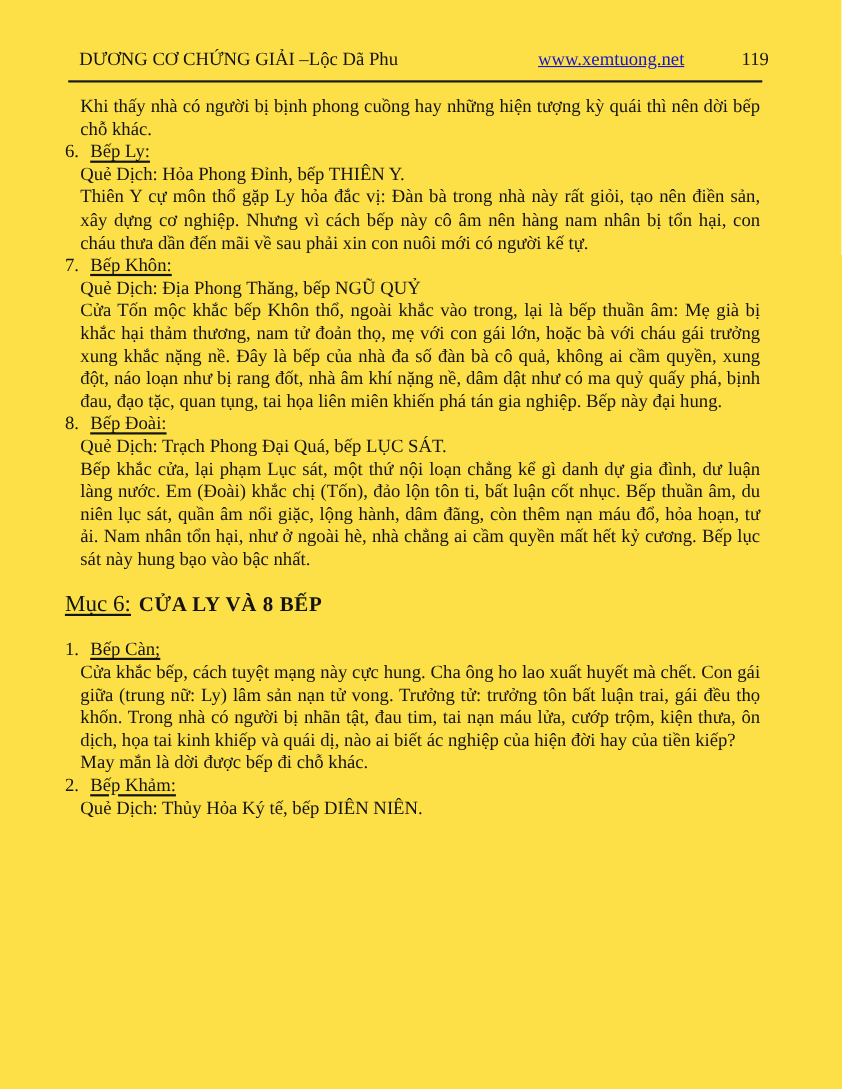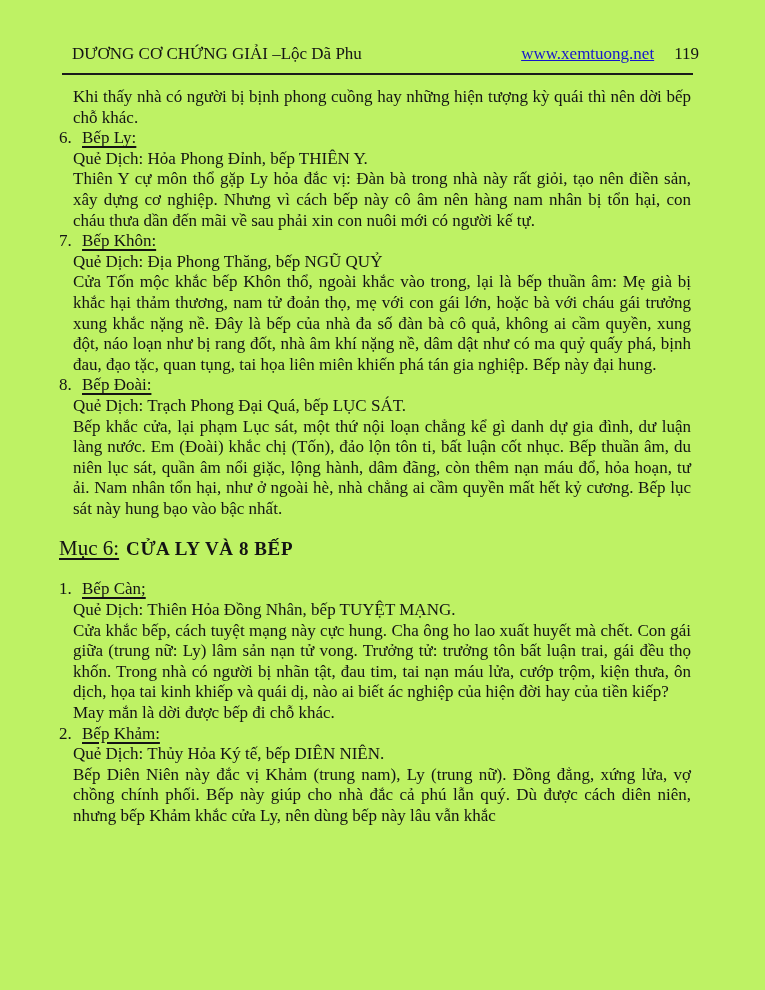--- a/index.html
+++ b/index.html
@@ -1,31 +1,31 @@
 <!DOCTYPE html>
 <html><head>
 <meta charset="utf-8">
 <style>
   html,body { margin:0; padding:0; background:#ffffff; }
   .page {
     position:relative;
     width:765px; height:990px;
-    background:#bef264;
+    background:#fde047;
     color:#141414;
     font-family:"Liberation Serif", serif;
     overflow:hidden;
     box-sizing:border-box;
   }
   .header {
     display:flex; justify-content:space-between; align-items:baseline;
     padding:44px 66px 0 72px;
     font-size:17px;
     white-space:nowrap;
   }
-  .header-right { display:flex; align-items:baseline; gap:20px; }
+  .header-right { display:flex; align-items:baseline; gap:52px; }
   .header-link {
     color:#1616cc;
     text-decoration:underline;
     cursor:pointer;
   }
   .rule {
     border:none;
     border-top:2px solid #1b1b1b;
     margin:9px 72px 0 62px;
     height:0;
@@ -75,20 +75,18 @@
       <p class="para">Quẻ Dịch: Hỏa Phong Đỉnh, bếp THIÊN Y.</p>
       <p class="para">Thiên Y cự môn thổ gặp Ly hỏa đắc vị: Đàn bà trong nhà này rất giỏi, tạo nên điền sản, xây dựng cơ nghiệp. Nhưng vì cách bếp này cô âm nên hàng nam nhân bị tổn hại, con cháu thưa dần đến mãi về sau phải xin con nuôi mới có người kế tự.</p>
       <p class="item"><span class="num">7.</span><span class="label underline">Bếp Khôn:</span></p>
       <p class="para">Quẻ Dịch: Địa Phong Thăng, bếp NGŨ QUỶ</p>
       <p class="para">Cửa Tốn mộc khắc bếp Khôn thổ, ngoài khắc vào trong, lại là bếp thuần âm: Mẹ già bị khắc hại thảm thương, nam tử đoản thọ, mẹ với con gái lớn, hoặc bà với cháu gái trưởng xung khắc nặng nề. Đây là bếp của nhà đa số đàn bà cô quả, không ai cầm quyền, xung đột, náo loạn như bị rang đốt, nhà âm khí nặng nề, dâm dật như có ma quỷ quấy phá, bịnh đau, đạo tặc, quan tụng, tai họa liên miên khiến phá tán gia nghiệp. Bếp này đại hung.</p>
       <p class="item"><span class="num">8.</span><span class="label underline">Bếp Đoài:</span></p>
       <p class="para">Quẻ Dịch: Trạch Phong Đại Quá, bếp LỤC SÁT.</p>
       <p class="para">Bếp khắc cửa, lại phạm Lục sát, một thứ nội loạn chẳng kể gì danh dự gia đình, dư luận làng nước. Em (Đoài) khắc chị (Tốn), đảo lộn tôn ti, bất luận cốt nhục. Bếp thuần âm, du niên lục sát, quần âm nổi giặc, lộng hành, dâm đãng, còn thêm nạn máu đổ, hỏa hoạn, tư ải. Nam nhân tổn hại, như ở ngoài hè, nhà chẳng ai cầm quyền mất hết kỷ cương. Bếp lục sát này hung bạo vào bậc nhất.</p>
       <h2 class="section"><span class="prefix underline">Mục 6:</span><span class="stitle">CỬA LY VÀ 8 BẾP</span></h2>
       <p class="item"><span class="num">1.</span><span class="label underline">Bếp Càn;</span></p>
-      <p class="para">Quẻ Dịch: Thiên Hỏa Đồng Nhân, bếp TUYỆT MẠNG.</p>
       <p class="para">Cửa khắc bếp, cách tuyệt mạng này cực hung. Cha ông ho lao xuất huyết mà chết. Con gái giữa (trung nữ: Ly) lâm sản nạn tử vong. Trưởng tử: trưởng tôn bất luận trai, gái đều thọ khốn. Trong nhà có người bị nhãn tật, đau tim, tai nạn máu lửa, cướp trộm, kiện thưa, ôn dịch, họa tai kinh khiếp và quái dị, nào ai biết ác nghiệp của hiện đời hay của tiền kiếp?</p>
       <p class="para">May mắn là dời được bếp đi chỗ khác.</p>
       <p class="item"><span class="num">2.</span><span class="label underline">Bếp Khảm:</span></p>
       <p class="para">Quẻ Dịch: Thủy Hỏa Ký tế, bếp DIÊN NIÊN.</p>
-      <p class="para">Bếp Diên Niên này đắc vị Khảm (trung nam), Ly (trung nữ). Đồng đẳng, xứng lửa, vợ chồng chính phối. Bếp này giúp cho nhà đắc cả phú lẫn quý. Dù được cách diên niên, nhưng bếp Khảm khắc cửa Ly, nên dùng bếp này lâu vẫn khắc</p>
     </div>
 </div>
 
 </body></html>

